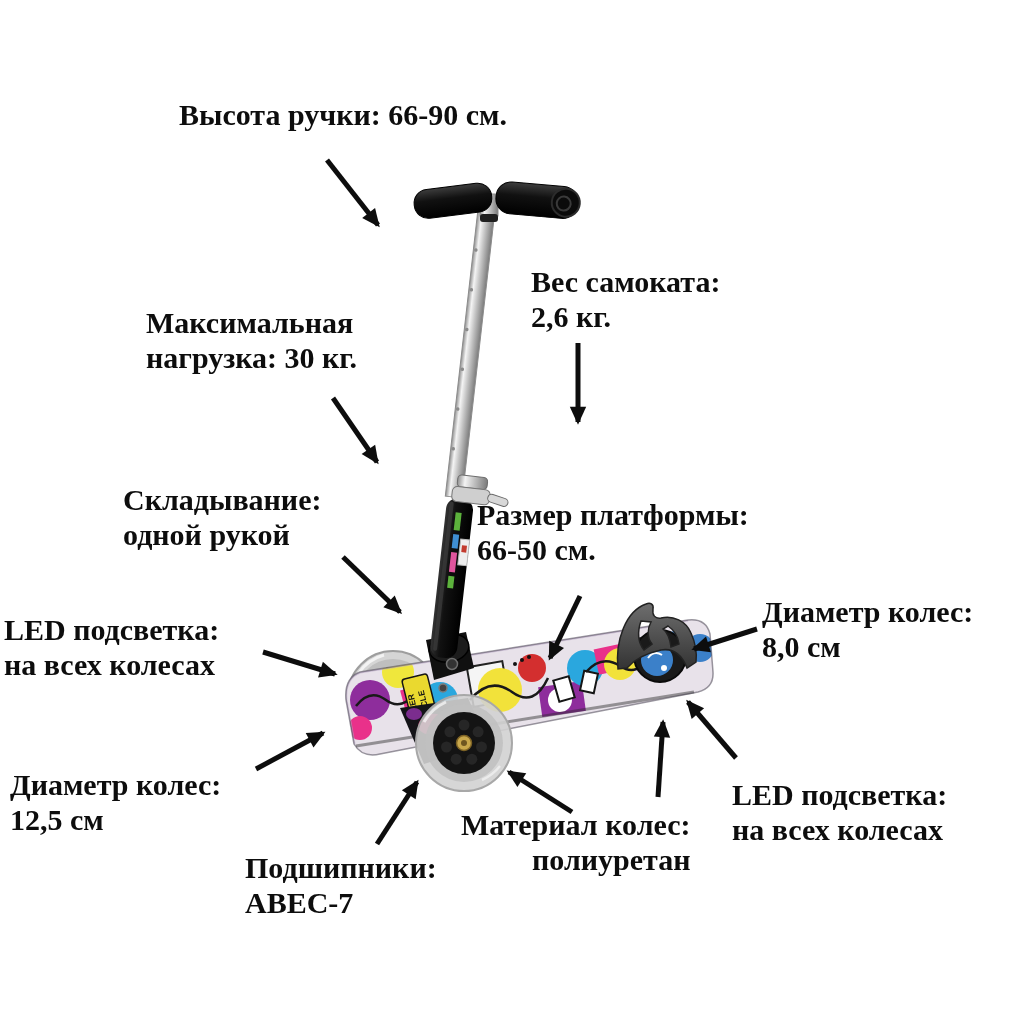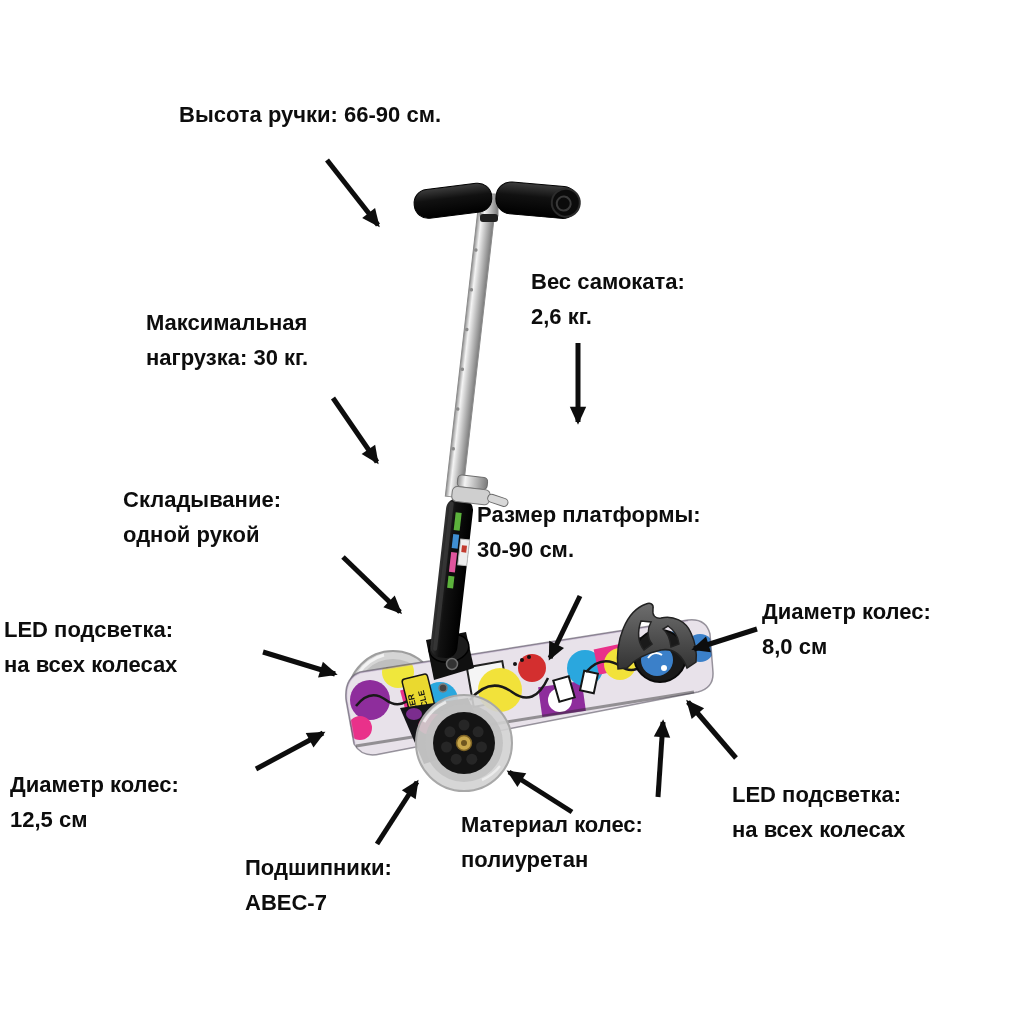--- a/index.html
+++ b/index.html
@@ -2,33 +2,33 @@
 <html><head>
 <meta charset="utf-8">
 <style>
   html,body{margin:0;padding:0;background:#ffffff;}
   .stage{
     position:relative;width:1024px;height:1024px;background:#ffffff;
     font-family:"Liberation Sans","DejaVu Sans",sans-serif;overflow:hidden;
   }
   .scene{position:absolute;left:0;top:0;width:1024px;height:1024px;}
   .label{
-    position:absolute;font-weight:bold;font-size:22px;line-height:35px;
-    color:#0d0d0d;white-space:nowrap;letter-spacing:0px;
+    position:absolute;font-weight:bold;font-size:30px;line-height:35px;
+    color:#0d0d0d;white-space:nowrap;letter-spacing:0px;font-family:Liberation Serif, serif;
   }
   #lab-handle-height{left:179px;top:97px;}
   #lab-max-load{left:146px;top:305px;}
   #lab-weight{left:531px;top:264px;}
   #lab-folding{left:123px;top:482px;}
   #lab-led-front{left:4px;top:612px;}
   #lab-platform{left:477px;top:497px;}
   #lab-diam-rear{left:762px;top:594px;}
   #lab-diam-front{left:10px;top:767px;}
   #lab-bearings{left:245px;top:850px;}
-  #lab-material{left:461px;top:807px;}
+  #lab-material{left:461px;top:807px;text-align:right;}
   #lab-led-rear{left:732px;top:777px;}
 </style>
 </head>
 <body>
 
 <div class="stage">
 
   <svg class="scene" viewBox="0 0 1024 1024" aria-hidden="true">
     <defs>
       <linearGradient id="chrome" x1="0" y1="0" x2="1" y2="0">
@@ -227,21 +227,21 @@
   <div class="label" id="lab-folding">
     <div>Складывание:</div>
     <div>одной рукой</div>
   </div>
   <div class="label" id="lab-led-front">
     <div>LED подсветка:</div>
     <div>на всех колесах</div>
   </div>
   <div class="label" id="lab-platform">
     <div>Размер платформы:</div>
-    <div>30-90 см.</div>
+    <div>66-50 см.</div>
   </div>
   <div class="label" id="lab-diam-rear">
     <div>Диаметр колес:</div>
     <div>8,0 см</div>
   </div>
   <div class="label" id="lab-diam-front">
     <div>Диаметр колес:</div>
     <div>12,5 см</div>
   </div>
   <div class="label" id="lab-bearings">

